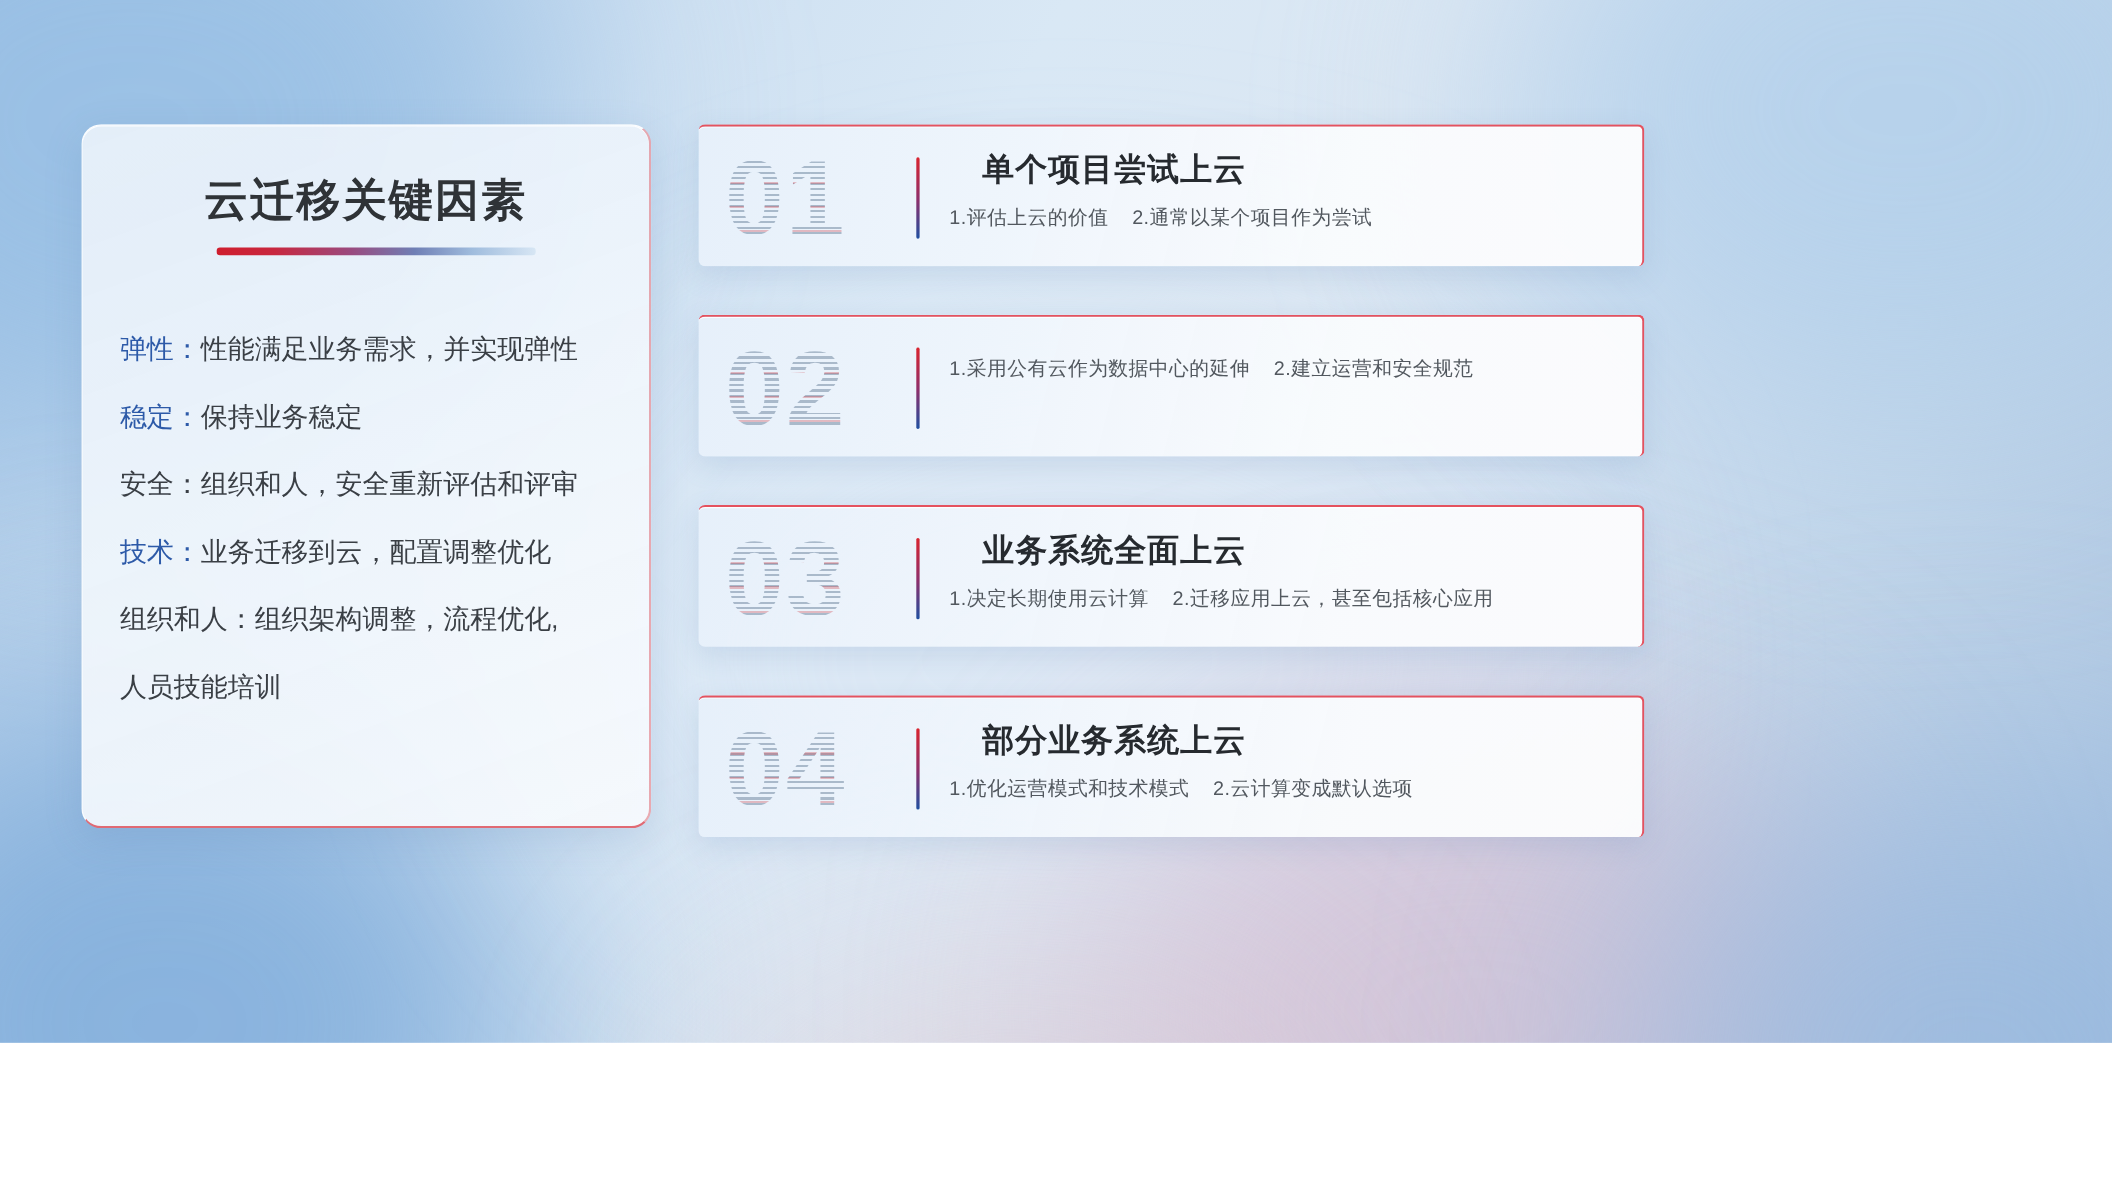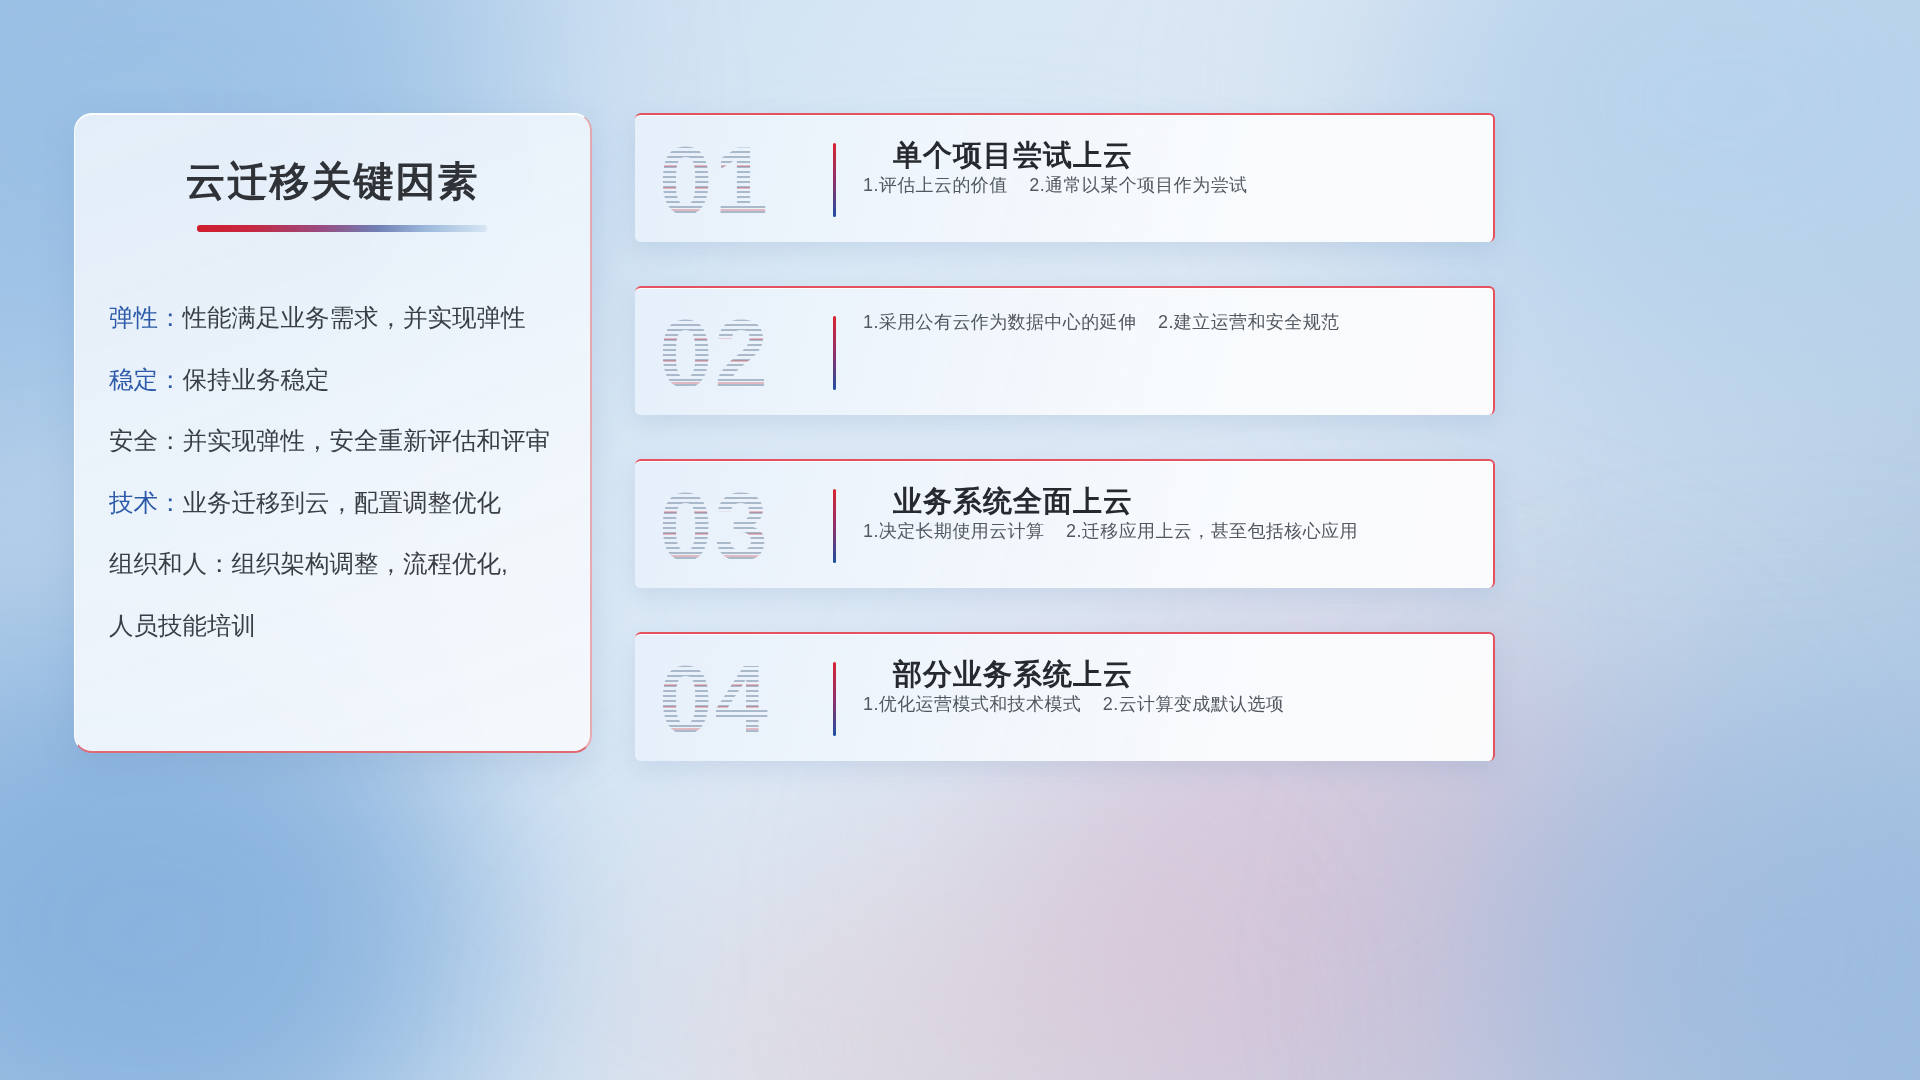--- a/index.html
+++ b/index.html
@@ -5,21 +5,21 @@
   * { box-sizing: border-box; margin: 0; padding: 0; }
   html, body {
     width: 1920px; height: 1080px;
     overflow: hidden;
     font-family: "Liberation Sans", "DejaVu Sans", sans-serif;
   }
 
   
   #stage {
     position: relative;
-    width: 1920px; height: 1080px;
+    width: 1920px; height: 948px;
     background: linear-gradient(118deg,
         #a9c6e6 0%,
         #bcd4ec 12%,
         #cfe1f2 26%,
         #d9e8f5 40%,
         #dbe7f3 55%,
         #cfdff0 68%,
         #c2d6ea 80%,
         #b4cbe4 92%,
         #a8c2e0 100%);
@@ -160,20 +160,21 @@
     border-radius: 2px;
   }
   .step-body { position: absolute; left: 228px; top: 22px; right: 24px; }
   .step-title {
     font-size: 29px; font-weight: 700;
     color: #262a2f; letter-spacing: 1px;
     line-height: 1.25;
     margin-left: 30px;
   }
   .step-sub {
+    margin-top: 13px;
     font-size: 18px; color: #52585f;
     letter-spacing: .4px;
     white-space: pre;
   }
 </style>
 </head>
 <body>
 
 <div id="stage">
 
@@ -184,21 +185,21 @@
   <div class="blob" id="blob-warm"></div>
   <div class="blob" id="blob-topright"></div>
   <div class="blob" id="blob-botright"></div>
 
   <section id="left-panel">
     <h1 id="panel-title">云迁移关键因素</h1>
     <div id="title-rule"></div>
     <div id="factor-list">
         <div class="factor-row"><span class="factor-label accent">弹性：</span><span class="factor-text">性能满足业务需求，并实现弹性</span></div>
         <div class="factor-row"><span class="factor-label accent">稳定：</span><span class="factor-text">保持业务稳定</span></div>
-        <div class="factor-row"><span class="factor-label plain">安全：</span><span class="factor-text">并实现弹性，安全重新评估和评审</span></div>
+        <div class="factor-row"><span class="factor-label plain">安全：</span><span class="factor-text">组织和人，安全重新评估和评审</span></div>
         <div class="factor-row"><span class="factor-label accent">技术：</span><span class="factor-text">业务迁移到云，配置调整优化</span></div>
         <div class="factor-row"><span class="factor-label plain">组织和人：</span><span class="factor-text">组织架构调整，流程优化,</span></div>
         <div class="factor-row"><span class="factor-text">人员技能培训</span></div>
       </div>
   </section>
 
   <section id="cards">
       <article class="step-card">
         <div class="step-number">01</div>
         <div class="step-number-tint">01</div>

